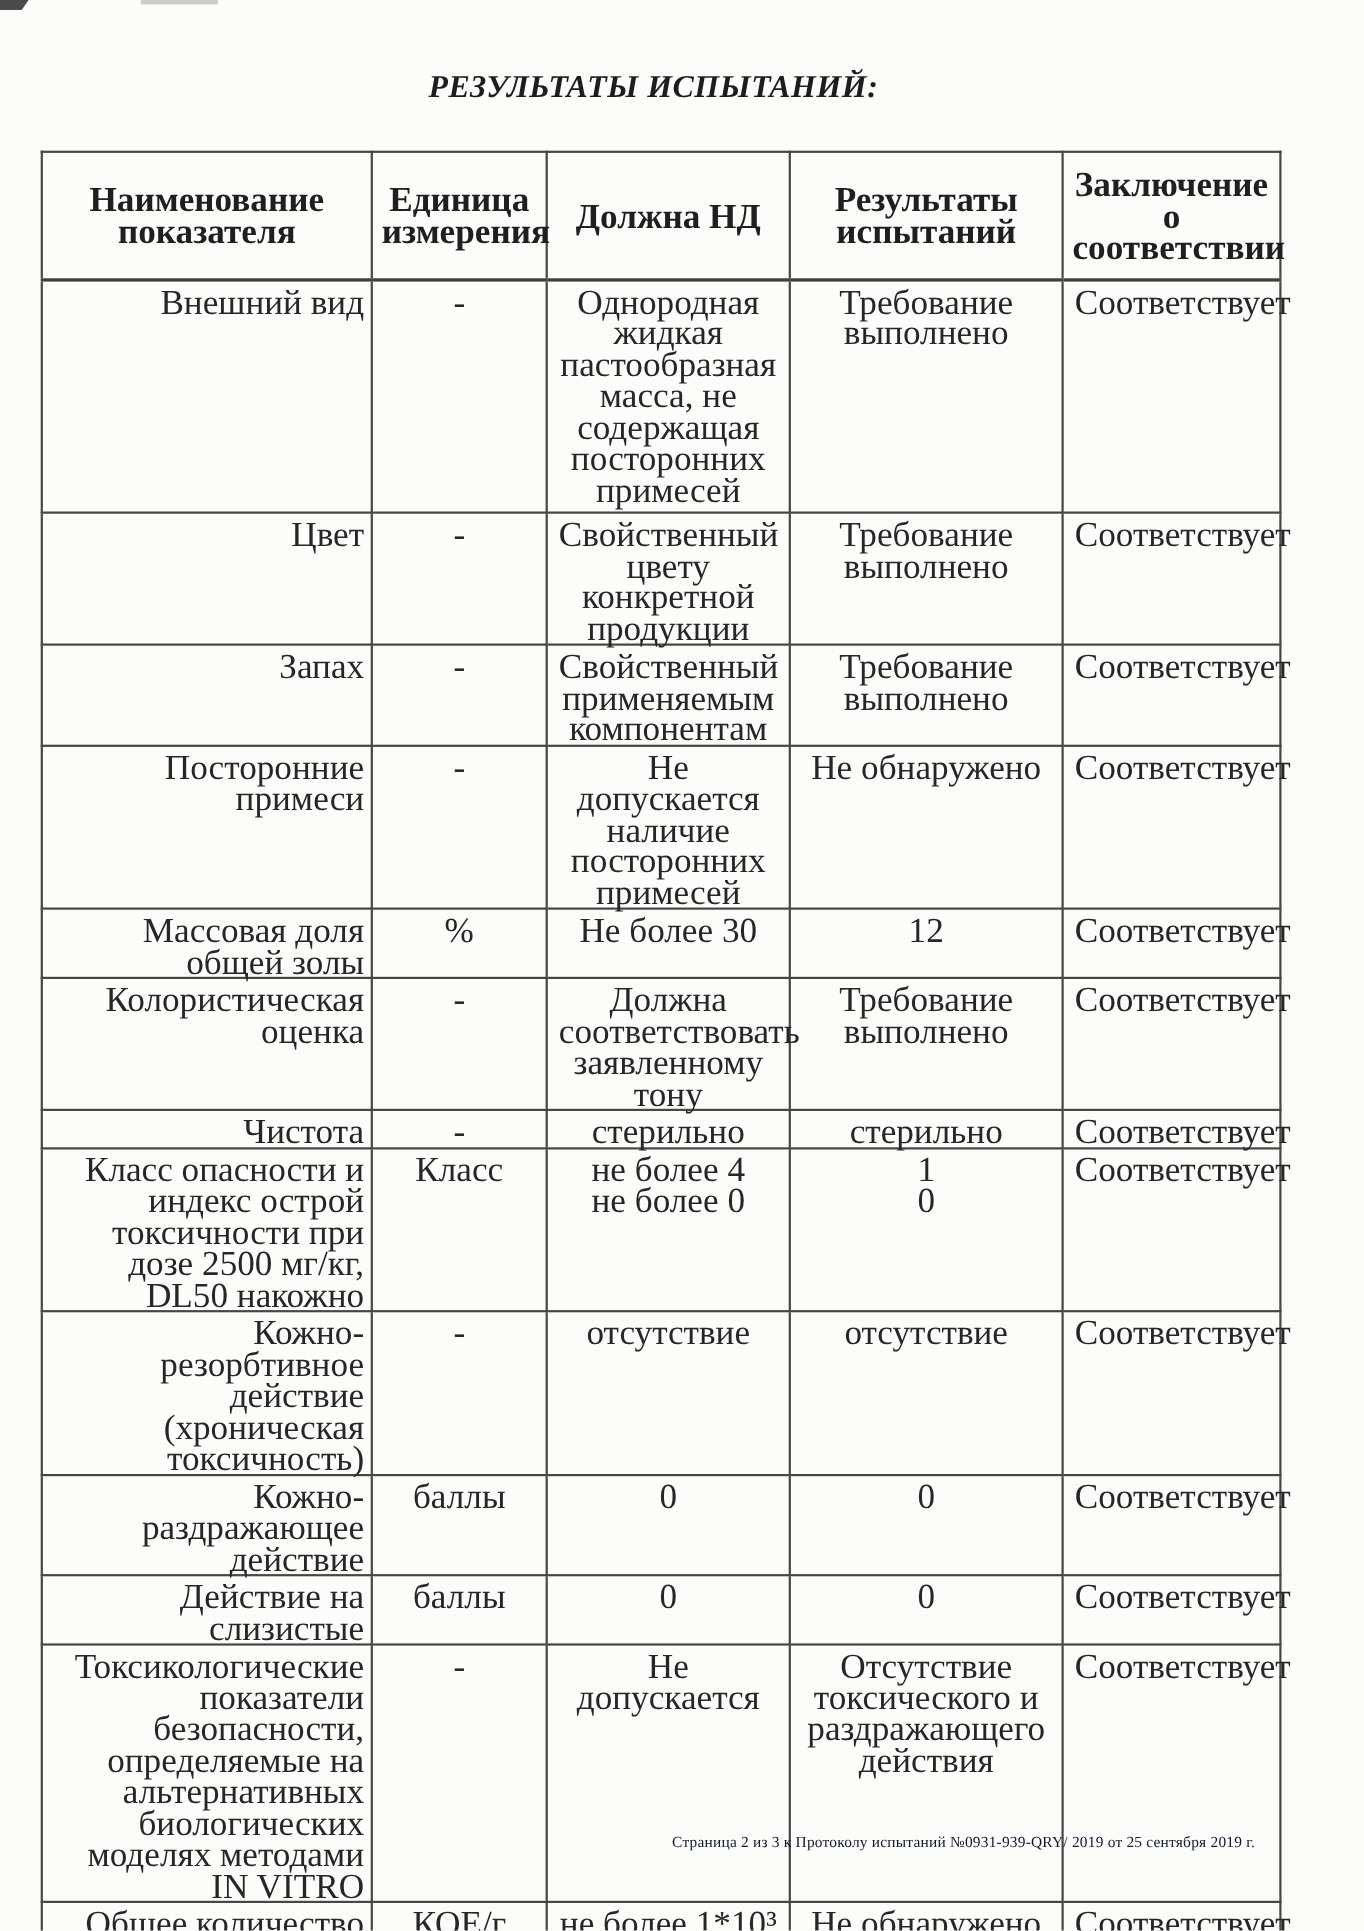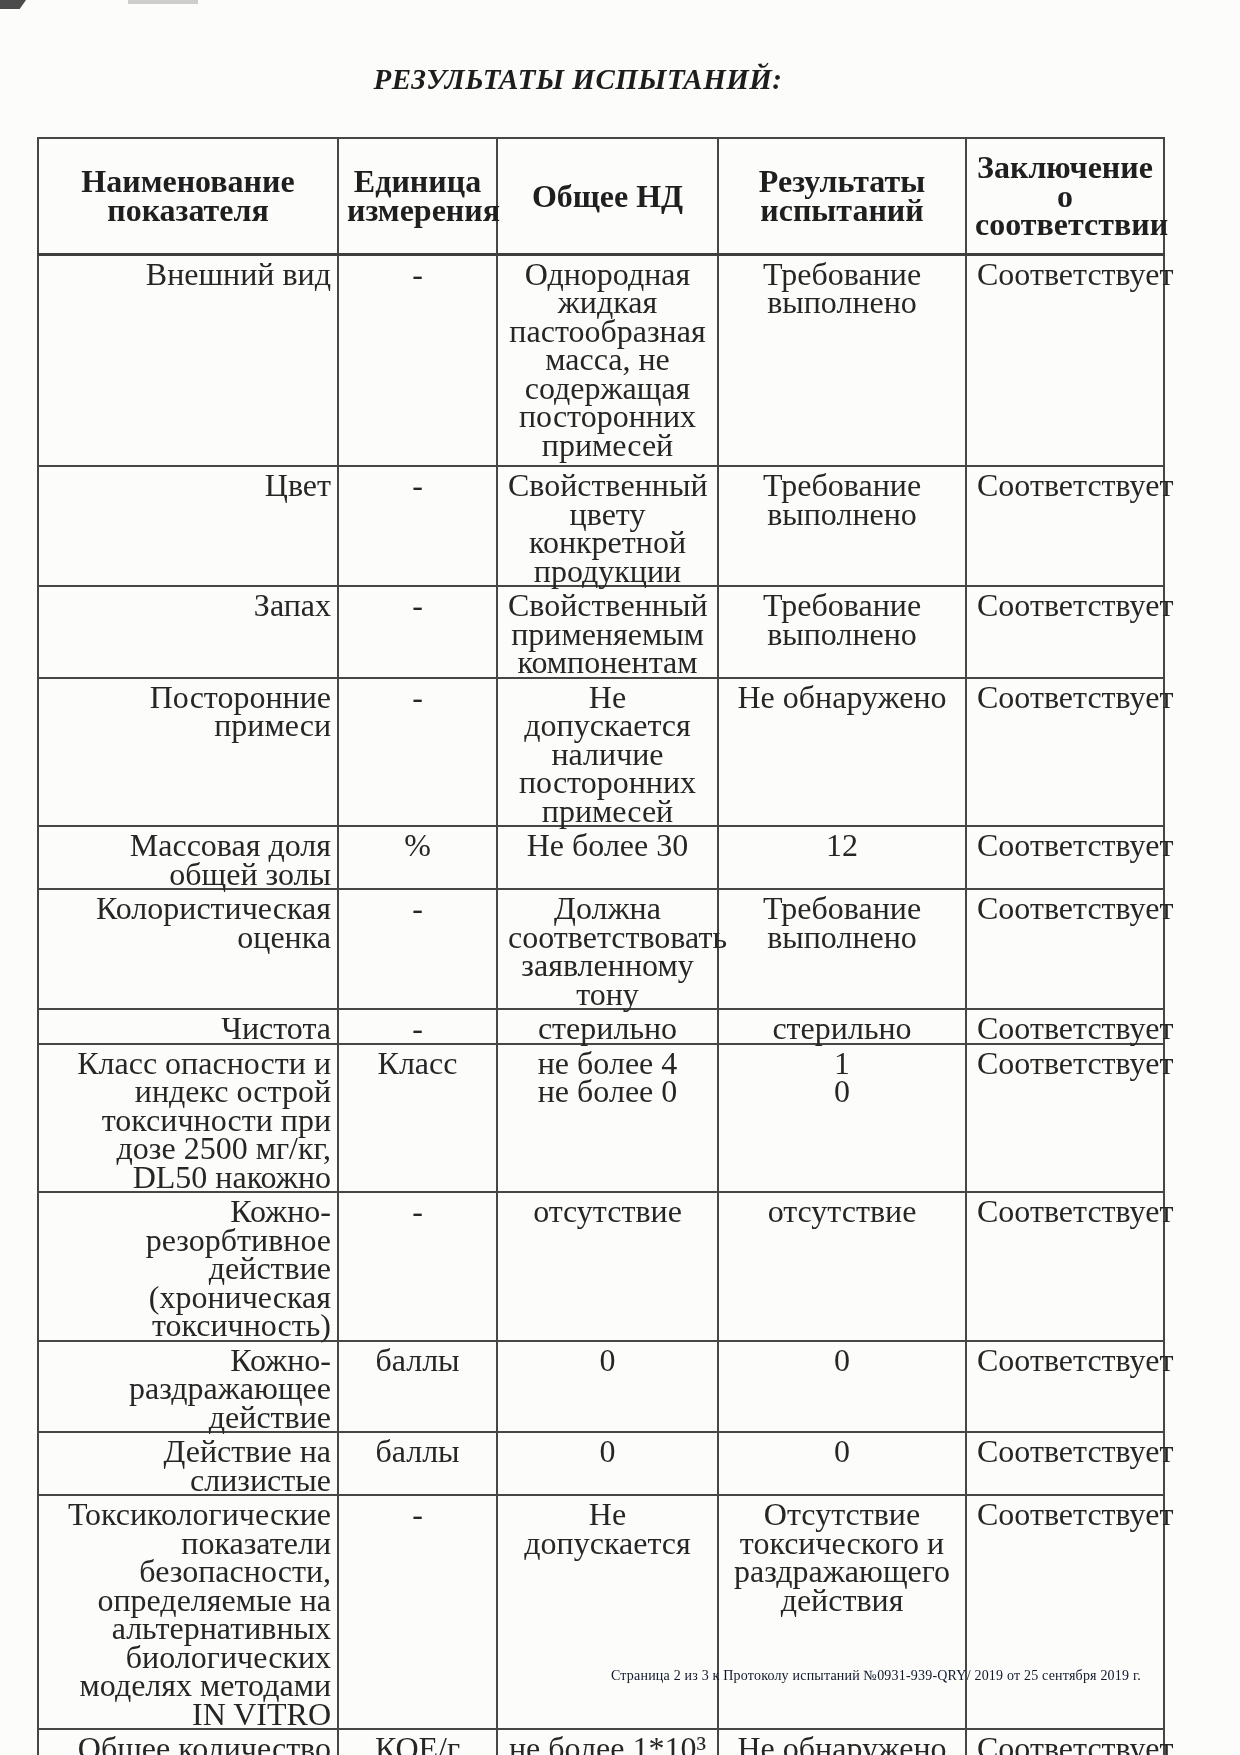--- a/index.html
+++ b/index.html
@@ -16,21 +16,21 @@
     position:absolute; top:0; left:0; width:26px; height:9px;
     background:#2c2c2c; transform:skewX(-35deg); transform-origin:top left;
     opacity:.85;
   }
   .artifact-top-smudge {
     position:absolute; top:0; left:128px; width:70px; height:4px;
     background:#b9b9b6; opacity:.7;
   }
 
   .page-title {
-    position:absolute; top:63px; left:0; width:1144px;
+    position:absolute; top:63px; left:16px; width:1144px;
     text-align:center; padding-left:12px; box-sizing:border-box;
     font-size:29px; font-weight:bold; font-style:italic;
     letter-spacing:.5px; color:#1d1d1d;
   }
 
   table.results-table {
     position:absolute; left:37px; top:137px; width:1126px;
     border-collapse:collapse; table-layout:fixed;
     font-size:32px; line-height:28.5px; color:#262626;
   }
@@ -79,21 +79,21 @@
     <col class="c1">
       <col class="c2">
       <col class="c3">
       <col class="c4">
       <col class="c5">
   </colgroup>
   <thead>
     <tr>
       <th>Наименование показателя</th>
       <th>Единица измерения</th>
-      <th>Общее НД</th>
+      <th>Должна НД</th>
       <th>Результаты испытаний</th>
       <th>Заключение о соответствии</th>
     </tr>
   </thead>
   <tbody id="results-body">
   <tr>
     <td class="c1">Внешний вид</td>
     <td class="c2">-</td>
     <td class="c3">Однородная жидкая пастообразная масса, не содержащая посторонних примесей</td>
     <td class="c4">Требование выполнено</td>

